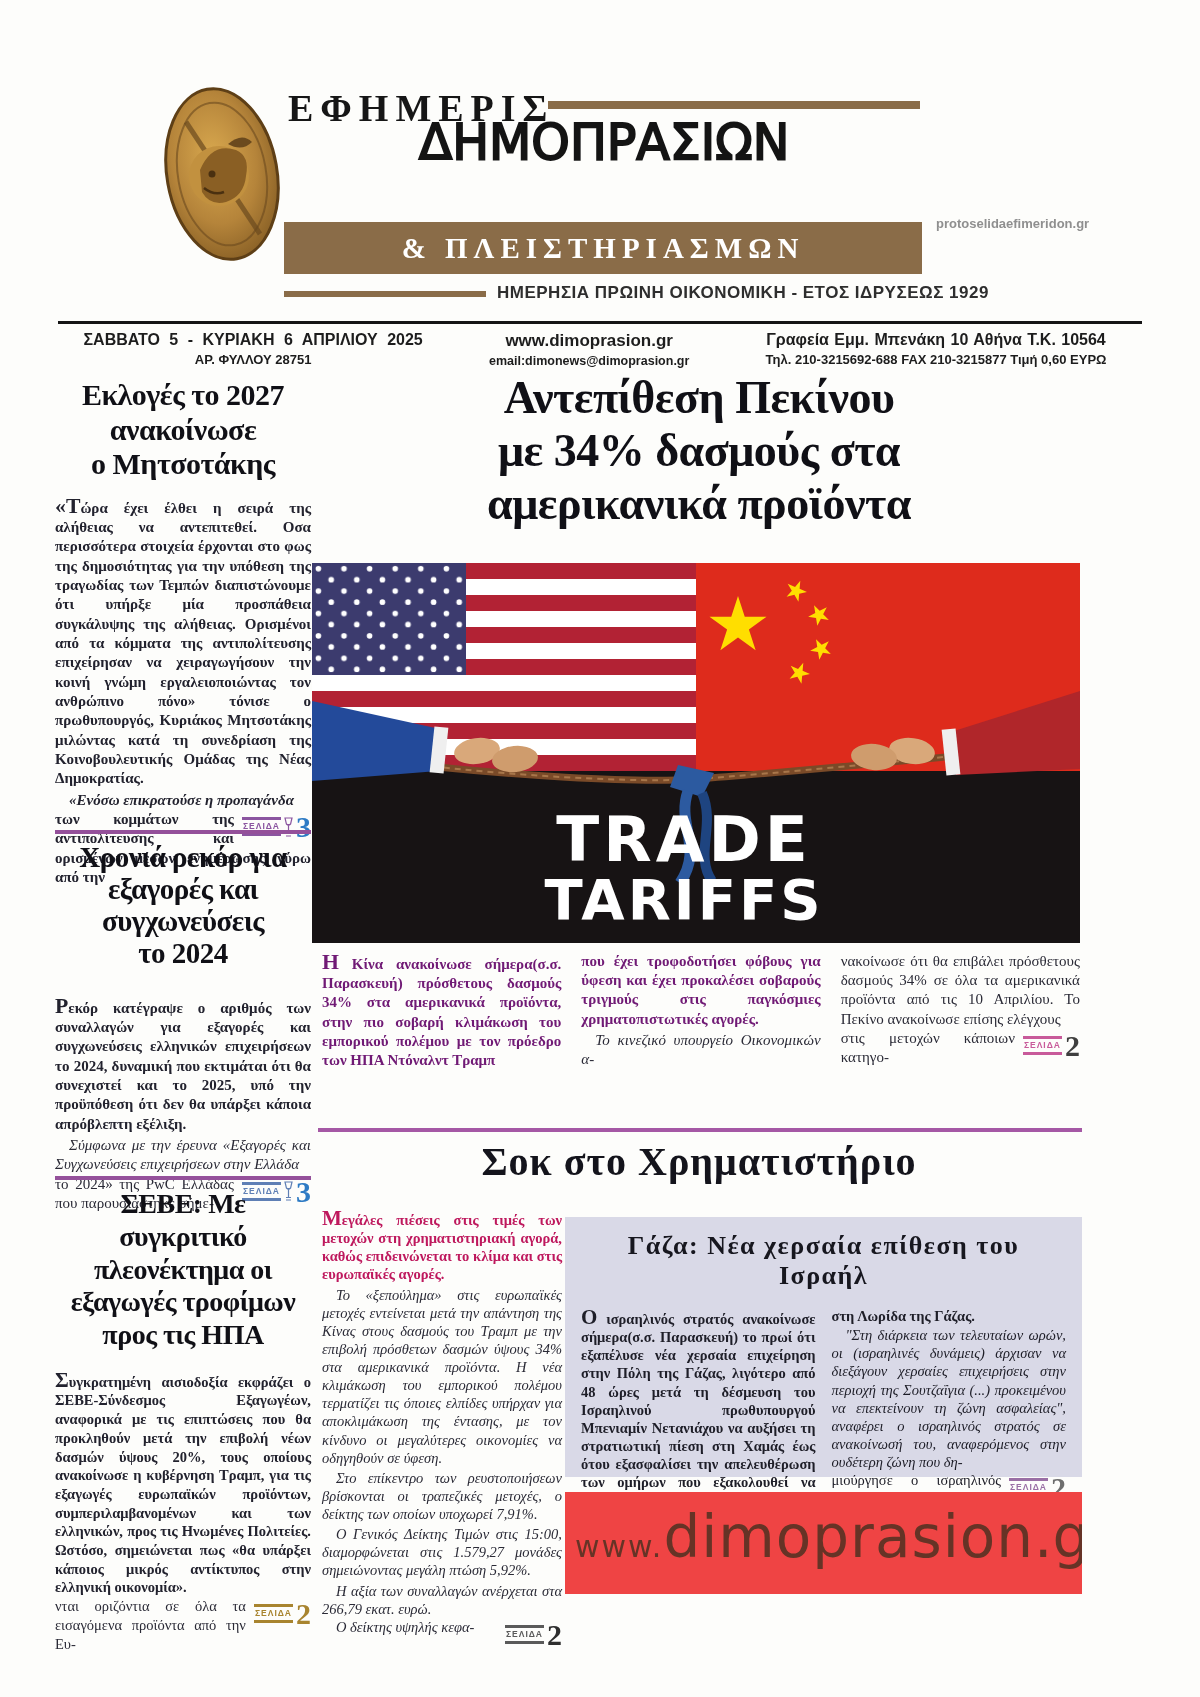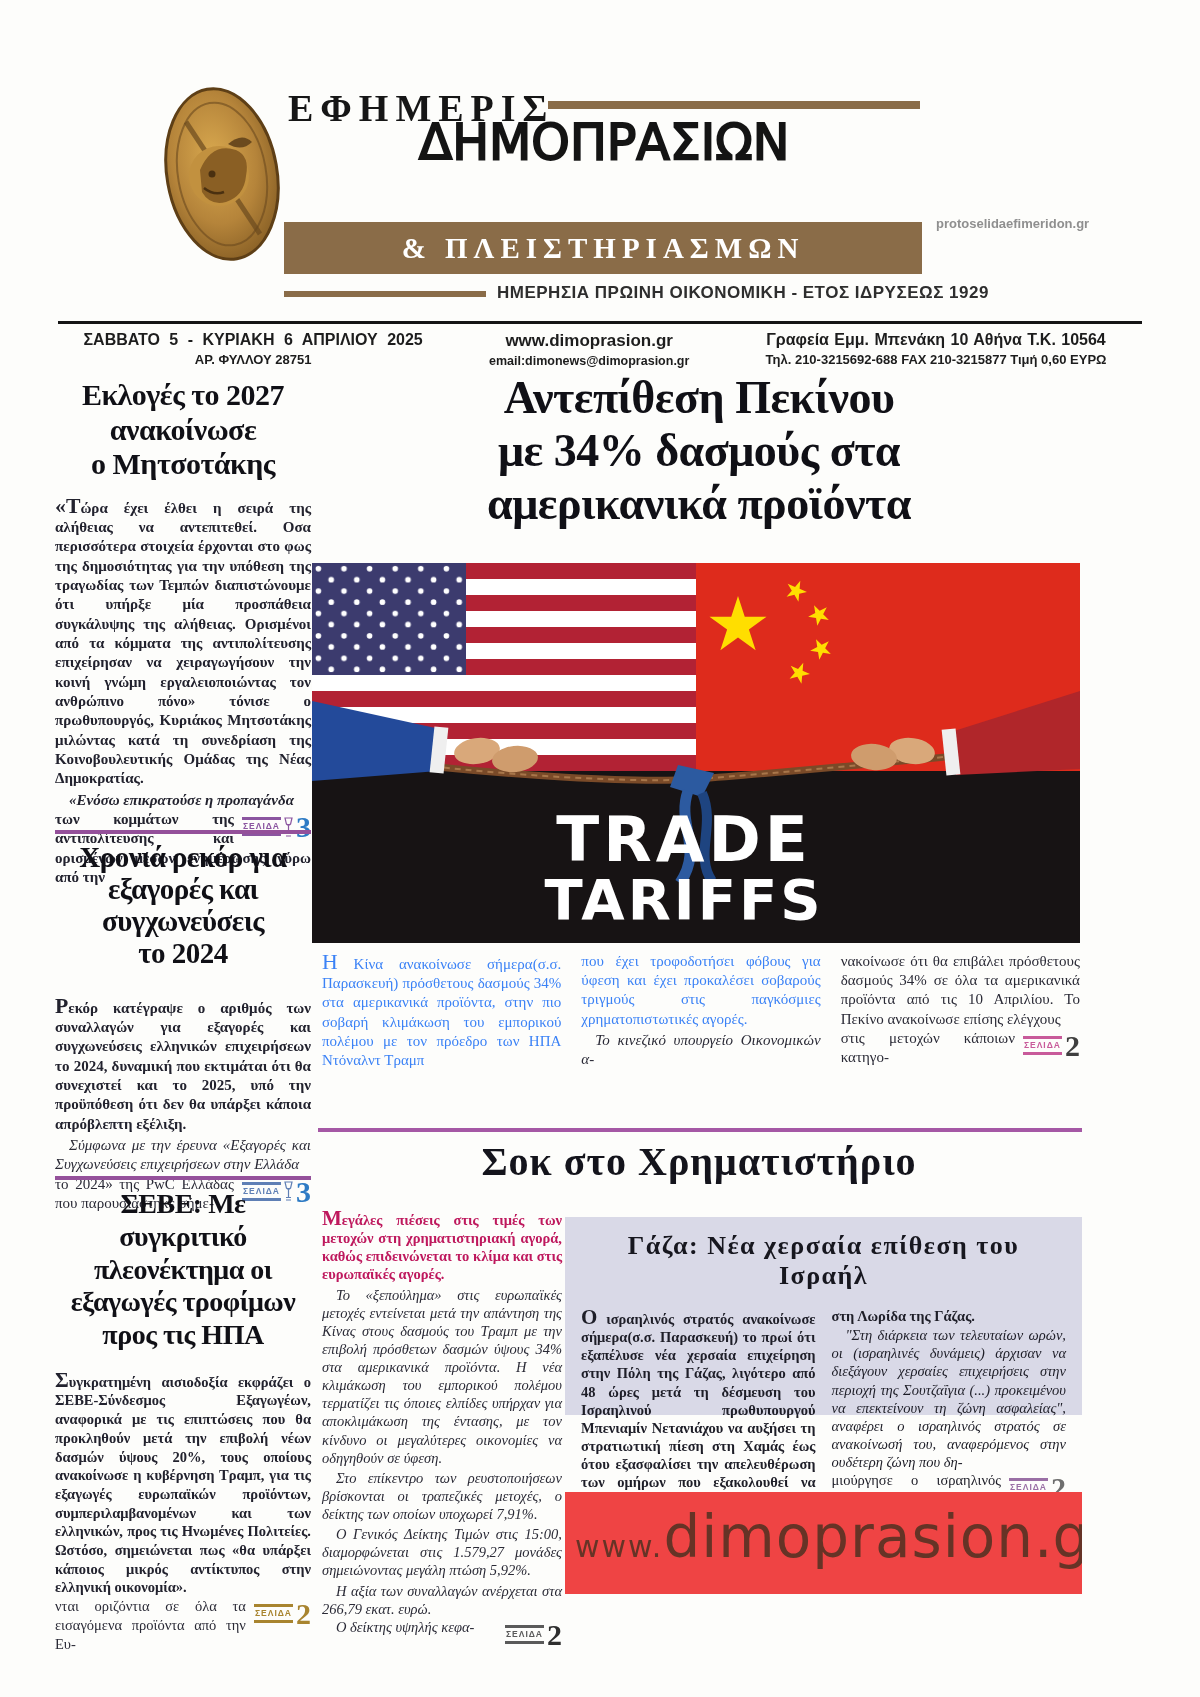--- a/index.html
+++ b/index.html
@@ -48,30 +48,30 @@
   .jump--lead .jump-l,.jump--lead .jump-glass{color:#c85a9a;} .jump--lead .jump-n{color:#3f3f3f;}
   .jump--stock .jump-l,.jump--stock .jump-glass{color:#5a5a5a;} .jump--stock .jump-n{color:#2e2e2e;}
   .jump--gaza .jump-l,.jump--gaza .jump-glass{color:#9a6fa5;} .jump--gaza .jump-n{color:#6e6e6e;}
   
   .lead-head{left:316px;top:372px;width:766px;text-align:center;font-size:46px;font-weight:bold;
              line-height:1.15;color:#101016;letter-spacing:-0.5px;}
   .figure{left:312px;top:563px;width:768px;height:380px;}
   .threecol{left:322px;top:952px;width:758px;display:flex;gap:20px;}
   .threecol .c{flex:1;}
   .tc-p{font-size:15px;line-height:1.28;text-align:justify;margin:0;}
-  .tc-b{font-weight:normal;color:#3b82f6;}
+  .tc-b{font-weight:bold;color:#701a75;}
   .tc-r{font-weight:normal;color:#2a2a36;}
   .main-rule{left:318px;top:1128px;width:764px;height:4px;background:#a558a5;}
   .stock-head{left:316px;top:1138px;width:766px;text-align:center;font-size:40px;font-weight:bold;
               color:#14141c;letter-spacing:1px;}
   .stockcol{left:322px;top:1208px;width:240px;}
   .st-p{font-size:14.5px;line-height:1.25;text-align:justify;margin:0;color:#2a2a36;}
   .st-b{font-weight:bold;color:#be185d;}
   
-  .gaza{left:565px;top:1217px;width:517px;height:198px;background:#d9d9e7;box-sizing:border-box;padding:14px 16px 10px;}
+  .gaza{left:565px;top:1217px;width:517px;height:260px;background:#d9d9e7;box-sizing:border-box;padding:14px 16px 10px;}
   .gaza-head{font-size:26px;font-weight:bold;letter-spacing:1.5px;color:#17171f;text-align:center;margin:0 0 16px;}
   .gaza-cols{display:flex;gap:16px;}
   .gaza-cols .c{flex:1;}
   .gz-p{font-size:14.5px;line-height:1.25;text-align:justify;margin:0;}
   .gz-lead{font-weight:bold;color:#1e1e28;}
   
   .banner{left:565px;top:1492px;width:517px;height:102px;background:#ef4444;overflow:hidden;
           display:flex;align-items:baseline;padding:16px 0 0 10px;box-sizing:border-box;}
   .bn{font-family:"DejaVu Sans","Liberation Sans",sans-serif;color:#45301f;opacity:0.8;line-height:1;}
   .bn-www{font-size:30px;letter-spacing:2px;}

